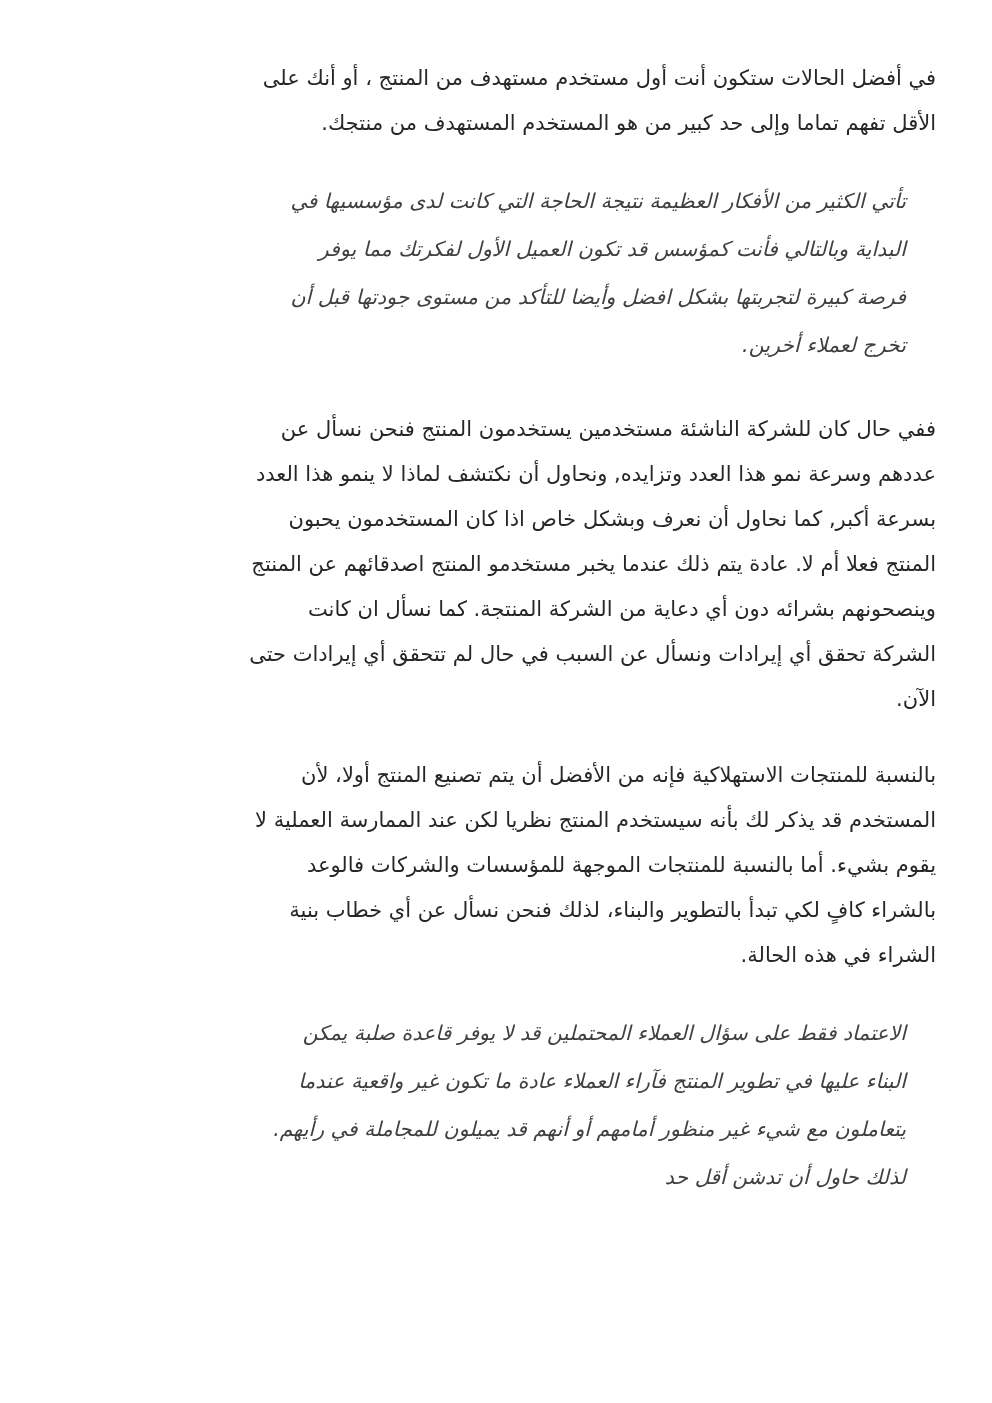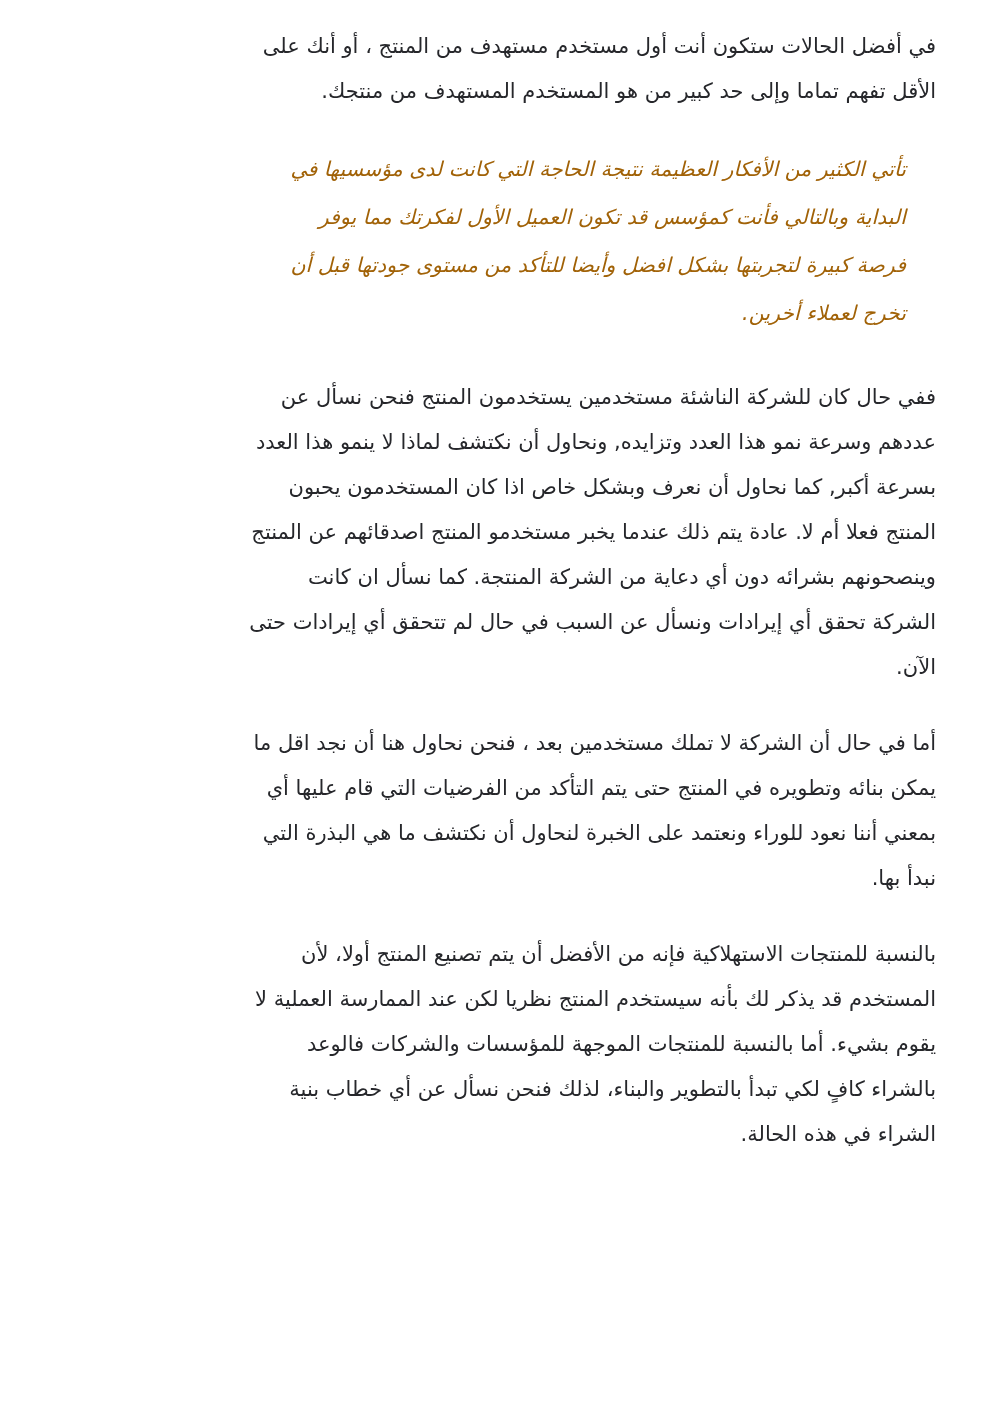--- a/index.html
+++ b/index.html
@@ -9,21 +9,21 @@
   }
   body {
     width: 992px;
     height: 1403px;
     overflow: hidden;
   }
   .page {
     box-sizing: border-box;
     width: 810px;
     height: 1403px;
-    padding: 24px 56px 0 56px;
+    padding: 56px 56px 0 56px;
     direction: rtl;
     font-family: "DejaVu Sans", sans-serif;
     background: #ffffff;
   }
   .para {
     margin: 0 0 31px 0;
     font-size: 21px;
     line-height: 45px;
     color: #26272b;
     text-align: right;
@@ -33,36 +33,36 @@
     margin: 0 0 31px 0;
   }
   .para-group .para {
     margin: 0;
   }
   .pull-quote {
     margin: 5px 30px 38px 30px;
     font-size: 20.5px;
     line-height: 48px;
     font-style: italic;
-    color: #a16207;
+    color: #404040;
     text-align: right;
     font-weight: 400;
   }
 </style>
 </head>
 <body>
 
 <main class="page">
 
   <p class="para">في أفضل الحالات ستكون أنت أول مستخدم مستهدف من المنتج ، أو أنك على الأقل تفهم تماما وإلى حد كبير من هو المستخدم المستهدف من منتجك.</p>
 
   <blockquote class="pull-quote">تأتي الكثير من الأفكار العظيمة نتيجة الحاجة التي كانت لدى مؤسسيها في البداية وبالتالي فأنت كمؤسس قد تكون العميل الأول لفكرتك مما يوفر فرصة كبيرة لتجربتها بشكل افضل وأيضا للتأكد من مستوى جودتها قبل أن تخرج لعملاء أخرين.</blockquote>
 
   <p class="para">ففي حال كان للشركة الناشئة مستخدمين يستخدمون المنتج فنحن نسأل عن عددهم وسرعة نمو هذا العدد وتزايده,  ونحاول أن نكتشف لماذا لا ينمو هذا العدد بسرعة أكبر, كما نحاول أن نعرف وبشكل خاص اذا كان المستخدمون يحبون المنتج فعلا أم لا. عادة يتم ذلك عندما يخبر مستخدمو المنتج اصدقائهم عن المنتج وينصحونهم بشرائه دون أي دعاية من الشركة المنتجة. كما نسأل ان كانت الشركة تحقق أي إيرادات ونسأل عن السبب في حال لم تتحقق أي إيرادات حتى الآن.</p>
 
-  <p class="para">أما في حال أن الشركة لا تملك مستخدمين بعد ، فنحن نحاول هنا أن نجد اقل ما يمكن بنائه وتطويره في المنتج حتى يتم التأكد من الفرضيات التي قام عليها أي بمعني أننا نعود للوراء ونعتمد على الخبرة لنحاول أن نكتشف ما هي البذرة التي نبدأ بها.</p>
 
   <div class="para-group">
     <p class="para">بالنسبة للمنتجات الاستهلاكية فإنه من الأفضل أن يتم تصنيع المنتج أولا، لأن المستخدم قد يذكر لك بأنه سيستخدم المنتج نظريا لكن عند الممارسة العملية لا يقوم بشيء. أما بالنسبة للمنتجات الموجهة للمؤسسات والشركات فالوعد بالشراء كافٍ لكي تبدأ بالتطوير والبناء، لذلك فنحن نسأل عن أي خطاب بنية الشراء في هذه الحالة.</p>
   </div>
 
+  <blockquote class="pull-quote">الاعتماد فقط على سؤال العملاء المحتملين قد لا يوفر قاعدة صلبة يمكن البناء عليها في تطوير المنتج فآراء العملاء عادة ما تكون غير واقعية عندما يتعاملون مع شيء غير منظور أمامهم أو أنهم قد يميلون للمجاملة في رأيهم. لذلك حاول أن تدشن أقل حد</blockquote>
 
 </main>
 
 </body></html>

